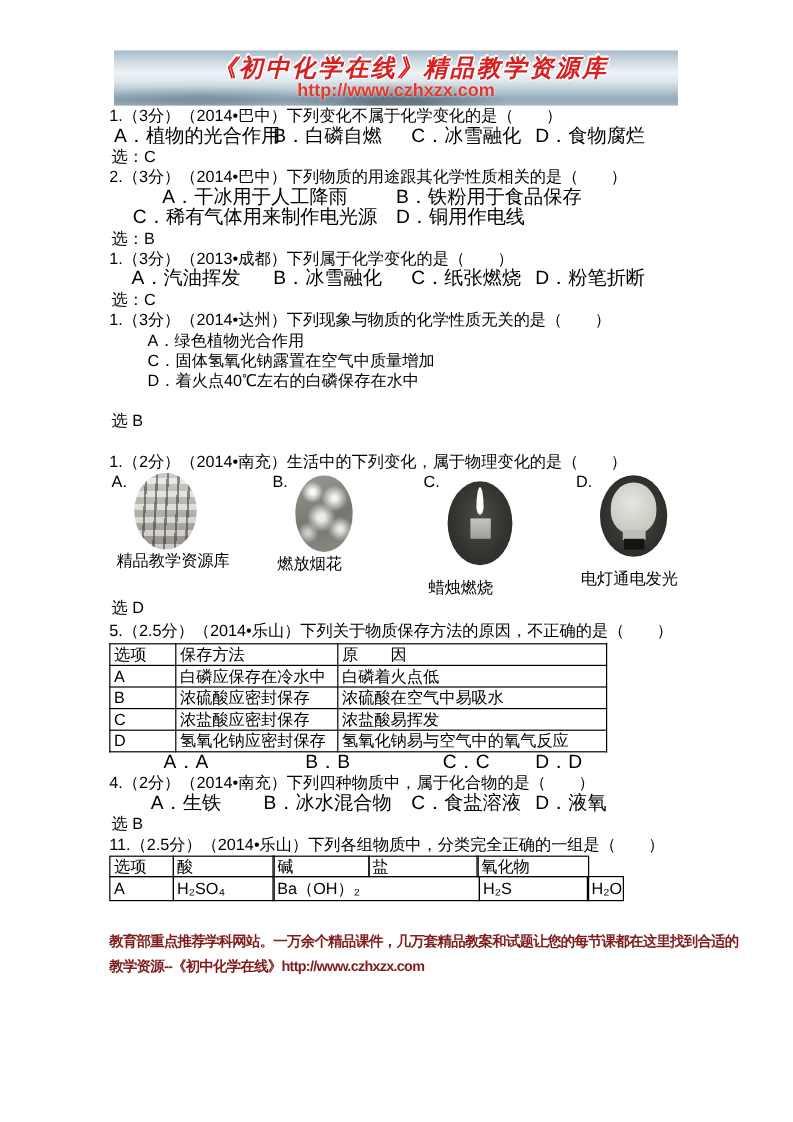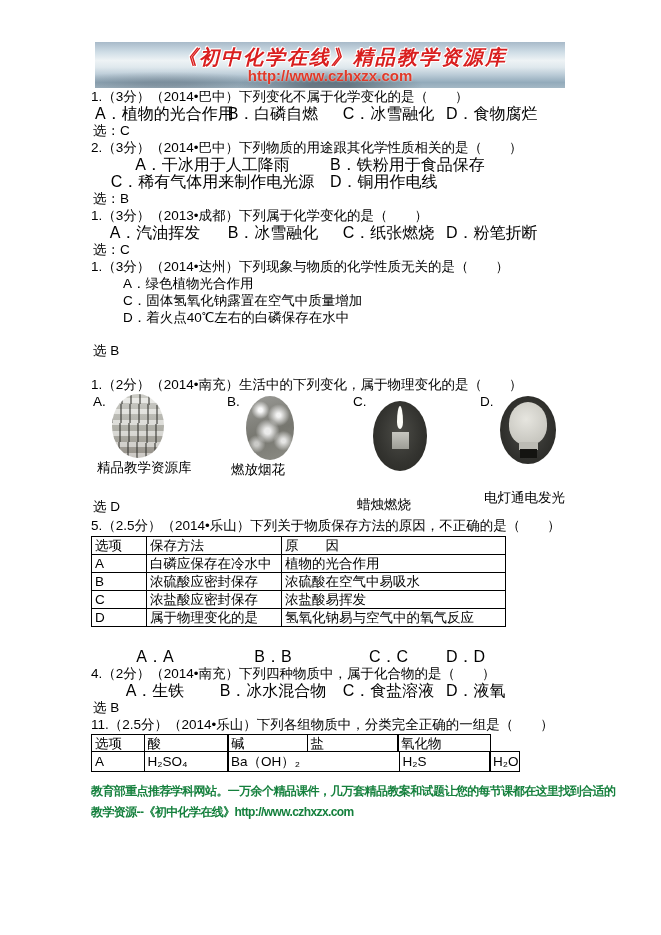--- a/index.html
+++ b/index.html
@@ -24,31 +24,31 @@
 
   .t-line{height:17px;line-height:17px;font-size:13.5px;white-space:nowrap;}
   .indent{padding-left:32px;}
   .optrow{display:flex;height:17px;line-height:17px;font-size:16px;white-space:nowrap;padding-left:4px;text-align:center;}
   .oc1{width:120px;flex:none;}
   .oc2{width:116px;flex:none;}
   .oc3{width:115px;flex:none;}
   .oc-half{width:235px;flex:none;}
   .gap16{margin-top:16px;}
   .gap17{margin-top:17px;}
-  .gap21{margin-top:21px;}
+  .gap21{}
   .stem{padding-left:0;}
   .ans{padding-left:2px;}
 
   
   .img-row{display:flex;margin-top:1px;height:104px;padding-left:2px;}
   .img-opt{flex:none;}
   .w1{width:134px;}.w2{width:126px;}.w3{width:127px;}.w4{width:110px;}
   .img-line{display:flex;align-items:flex-start;font-size:13.5px;line-height:15px;}
   .img-caption{font-size:13.5px;line-height:16px;margin-top:2px;padding-left:4px;white-space:nowrap;}
-  .low .img-caption{margin-top:27px;font-family:Liberation Mono, monospace;}
+  .low .img-caption{margin-top:11px;}
   .photo{display:inline-block;border-radius:50%;flex:none;margin-left:6px;position:relative;}
   .photo-a{width:52px;height:64px;
     background:
       repeating-linear-gradient(93deg, rgba(55,55,50,0.55) 0 2px, rgba(255,255,255,0) 2px 9px),
       repeating-linear-gradient(0deg, rgba(255,255,255,0.45) 0 5px, rgba(0,0,0,0.07) 5px 11px),
       linear-gradient(180deg,#dcdcd6 0%,#b9b9b1 60%,#a09a92 100%);}
   .photo-b{width:48px;height:64px;margin-top:2px;
     background:
       radial-gradient(circle at 30% 22%, rgba(255,255,255,0.95) 0 2px, rgba(255,255,255,0) 9px),
       radial-gradient(circle at 68% 30%, rgba(255,255,255,0.9) 0 2px, rgba(255,255,255,0) 11px),
@@ -80,21 +80,21 @@
   .t2row{display:flex;}
   .t2cell{flex:none;border:1.5px solid #000;margin-left:-1.5px;box-sizing:border-box;
     font-size:13.5px;line-height:17px;padding:0 3px;white-space:nowrap;overflow:hidden;}
   .t2row .t2cell:first-child{margin-left:0;}
   .t2h{height:18px;}
   .t2d{height:21px;margin-top:-1.5px;line-height:19px;}
   .c-a{width:54px;} .c-b{width:85px;} .c-c{width:81px;} .c-d{width:92px;} .c-e{width:94px;}
   .c-f{width:173px;} .c-g{width:92px;} .c-h{width:31px;}
 
   
-  .footer{margin-top:9px;font-weight:bold;font-size:12px;letter-spacing:-0.6px;color:#15803d;}
+  .footer{margin-top:23px;font-weight:bold;font-size:12px;letter-spacing:-0.6px;color:#7f1d1d;}
   .footer div{height:21px;line-height:21px;white-space:nowrap;}
 </style>
 </head>
 <body>
 
 <div class="page">
   <div class="content">
 
     <div class="banner">
       <div class="banner-title">《初中化学在线》精品教学资源库</div>
@@ -181,35 +181,35 @@
     <table class="tbl1">
       <tbody>
           <tr>
         <td class="tc1">选项</td>
         <td class="tc2">保存方法</td>
         <td class="tc3">原　　因</td>
       </tr>
       <tr>
         <td>A</td>
         <td>白磷应保存在冷水中</td>
-        <td>植物的光合作用</td>
+        <td>白磷着火点低</td>
       </tr>
       <tr>
         <td>B</td>
         <td>浓硫酸应密封保存</td>
         <td>浓硫酸在空气中易吸水</td>
       </tr>
       <tr>
         <td>C</td>
         <td>浓盐酸应密封保存</td>
         <td>浓盐酸易挥发</td>
       </tr>
       <tr>
         <td>D</td>
-        <td>属于物理变化的是</td>
+        <td>氢氧化钠应密封保存</td>
         <td>氢氧化钠易与空气中的氧气反应</td>
       </tr>
     </tbody>
       </table>
     <div class="optrow gap21">
       <span class="oc1">A．A</span>
       <span class="oc2">B．B</span>
       <span class="oc3">C．C</span>
       <span>D．D</span>
     </div>

